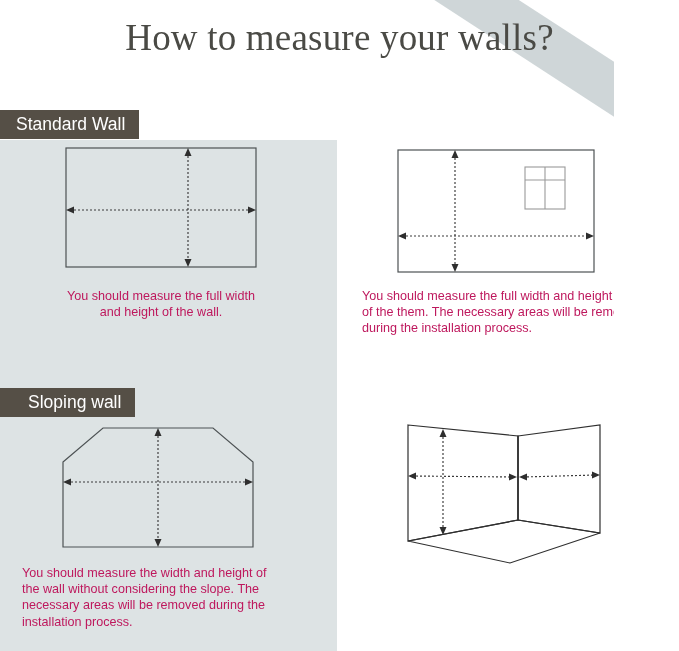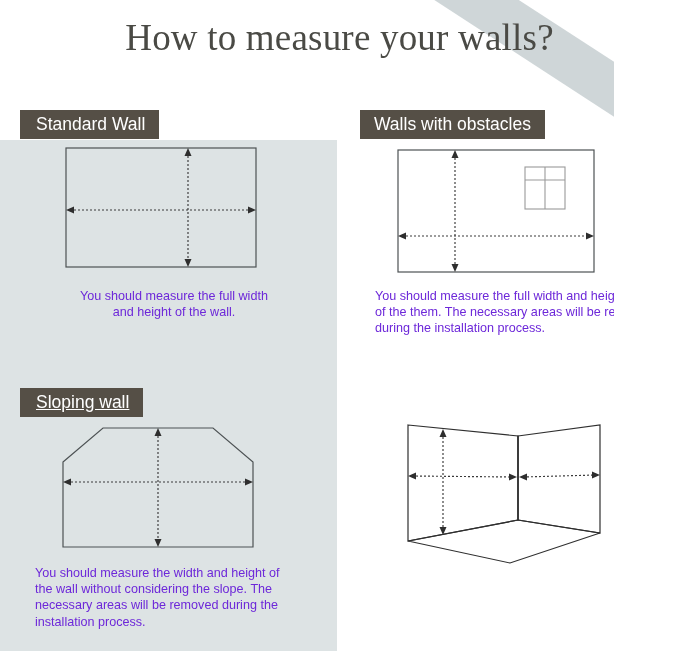--- a/index.html
+++ b/index.html
@@ -50,35 +50,33 @@
   
   .sec-head {
     position: absolute;
     height: 29px;
     background: #554f46;
     color: #ffffff;
     font-size: 17.5px;
     line-height: 29px;
     padding: 0 14px 0 14px;
     white-space: nowrap;
-    margin-left: 20px;
   }
   .sec-head.h-std   { left: 0px;   top: 110px; padding-left: 16px; }
   .sec-head.h-obs   { left: 340px; top: 110px; }
-  .sec-head.h-slope { left: 0px;   top: 388px; padding-left: 16px; text-decoration: underline; }
+  .sec-head.h-slope { left: 0px;   top: 388px; padding-left: 28px; }
   .sec-head.h-many  { left: 351px; top: 388px; }
 
   
   .caption {
     position: absolute;
     font-size: 12.6px;
     line-height: 16.2px;
-    color: #6d28d9;
+    color: #be185d;
     white-space: pre-line;
-    margin-left: 13px;
   }
   .cap-std   { left: 16px;  top: 288px; width: 290px; text-align: center; }
   .cap-obs   { left: 362px; top: 288px; width: 300px; text-align: left; }
   .cap-slope { left: 22px;  top: 565px; width: 286px; text-align: left; }
   .cap-many  { left: 378px; top: 568px; width: 290px; text-align: left; }
 
   
   .diagram { position: absolute; }
   .d-std   { left: 40px;  top: 140px; }
   .d-obs   { left: 385px; top: 140px; }
@@ -119,21 +117,20 @@
 
       <line class="dim-line" x1="148" y1="12" x2="148" y2="123"></line>
       <polygon class="dim-head" points="148,8 144.5,16 151.5,16"></polygon>
       <polygon class="dim-head" points="148,127 144.5,119 151.5,119"></polygon>
     </svg>
   </div>
 
   <div class="caption cap-std">You should measure the full width
 and height of the wall.</div>
 
-  <div class="sec-head h-obs">Walls with obstacles</div>
 
   <div class="diagram d-obs">
     <svg width="225" height="140" viewBox="0 0 225 140">
       <rect class="wall-fill-wht" x="13" y="10" width="196" height="122"></rect>
 
       <g>
         <rect class="win-stroke" x="140" y="27" width="40" height="42"></rect>
         <line class="win-stroke" x1="160" y1="27" x2="160" y2="69"></line>
         <line class="win-stroke" x1="140" y1="40" x2="180" y2="40"></line>
       </g>

